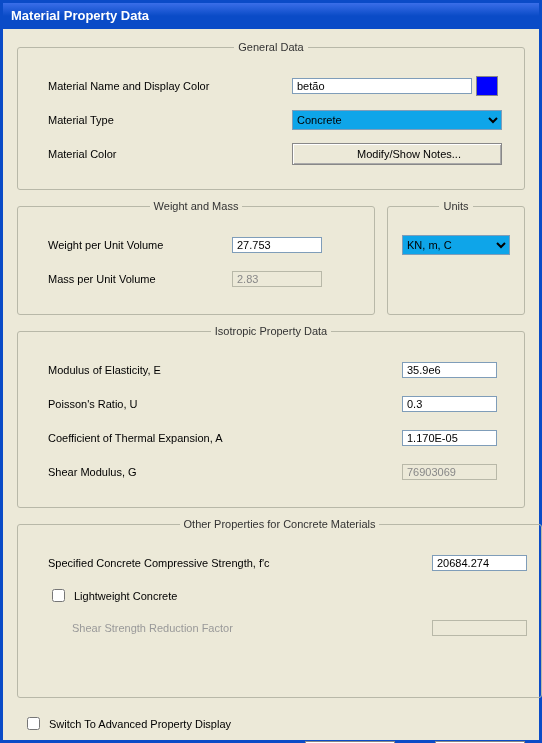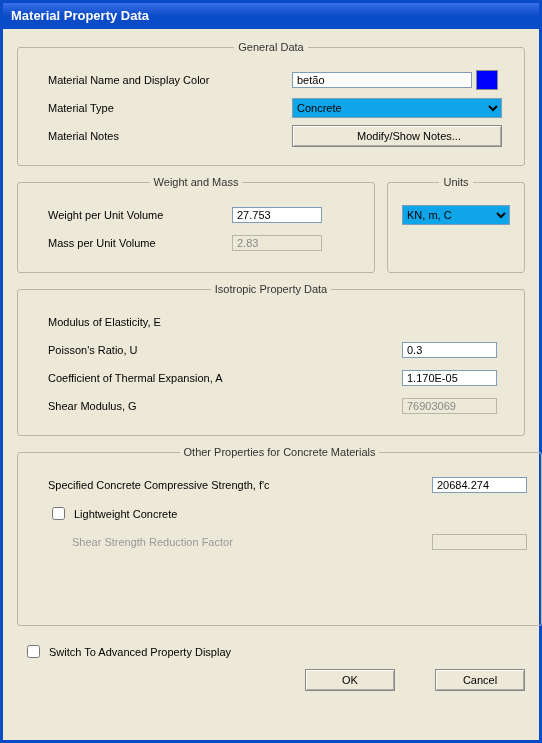--- a/index.html
+++ b/index.html
@@ -37,21 +37,21 @@
     }
     legend {
       padding: 0 4px;
       color: #333;
       font-size: 11px;
       text-align: center;
     }
     .row {
       display: flex;
       align-items: center;
-      margin: 6px 0;
+      margin: 12px 0;
       min-height: 22px;
     }
     .label {
       flex: 0 0 260px;
       color: #000;
     }
     .label-indent {
       padding-left: 16px;
     }
     input[type="text"] {
@@ -169,21 +169,21 @@
         <input type="text" style="width: 180px;" value="betão">
         <div class="color-swatch"></div>
       </div>
       <div class="row">
         <div class="label label-indent">Material Type</div>
         <select style="width:210px">
           <option>Concrete</option>
         </select>
       </div>
       <div class="row">
-        <div class="label label-indent">Material Notes</div>
+        <div class="label label-indent">Material Color</div>
         <button class="btn btn-wide">Modify/Show Notes...</button>
       </div>
     </fieldset>
 
     <div class="two-col">
       <fieldset>
         <legend>Weight and Mass</legend>
         <div class="row">
           <div class="label wm-label label-indent">Weight per Unit Volume</div>
           <input type="text" class="wm-input" value="27.753" style="">
@@ -200,20 +200,21 @@
             <option>KN, m, C</option>
           </select>
         </div>
       </fieldset>
     </div>
 
     <fieldset>
       <legend>Isotropic Property Data</legend>
       <div class="row iso-row">
         <div class="label label-indent">Modulus of Elasticity,  E</div>
+        <input type="text" class="iso-input" value="35.9e6" style="">
       </div>
       <div class="row iso-row">
         <div class="label label-indent">Poisson's Ratio,  U</div>
         <input type="text" class="iso-input" value="0.3" style="">
       </div>
       <div class="row iso-row">
         <div class="label label-indent">Coefficient of Thermal Expansion,  A</div>
         <input type="text" class="iso-input" value="1.170E-05" style="">
       </div>
       <div class="row iso-row">

